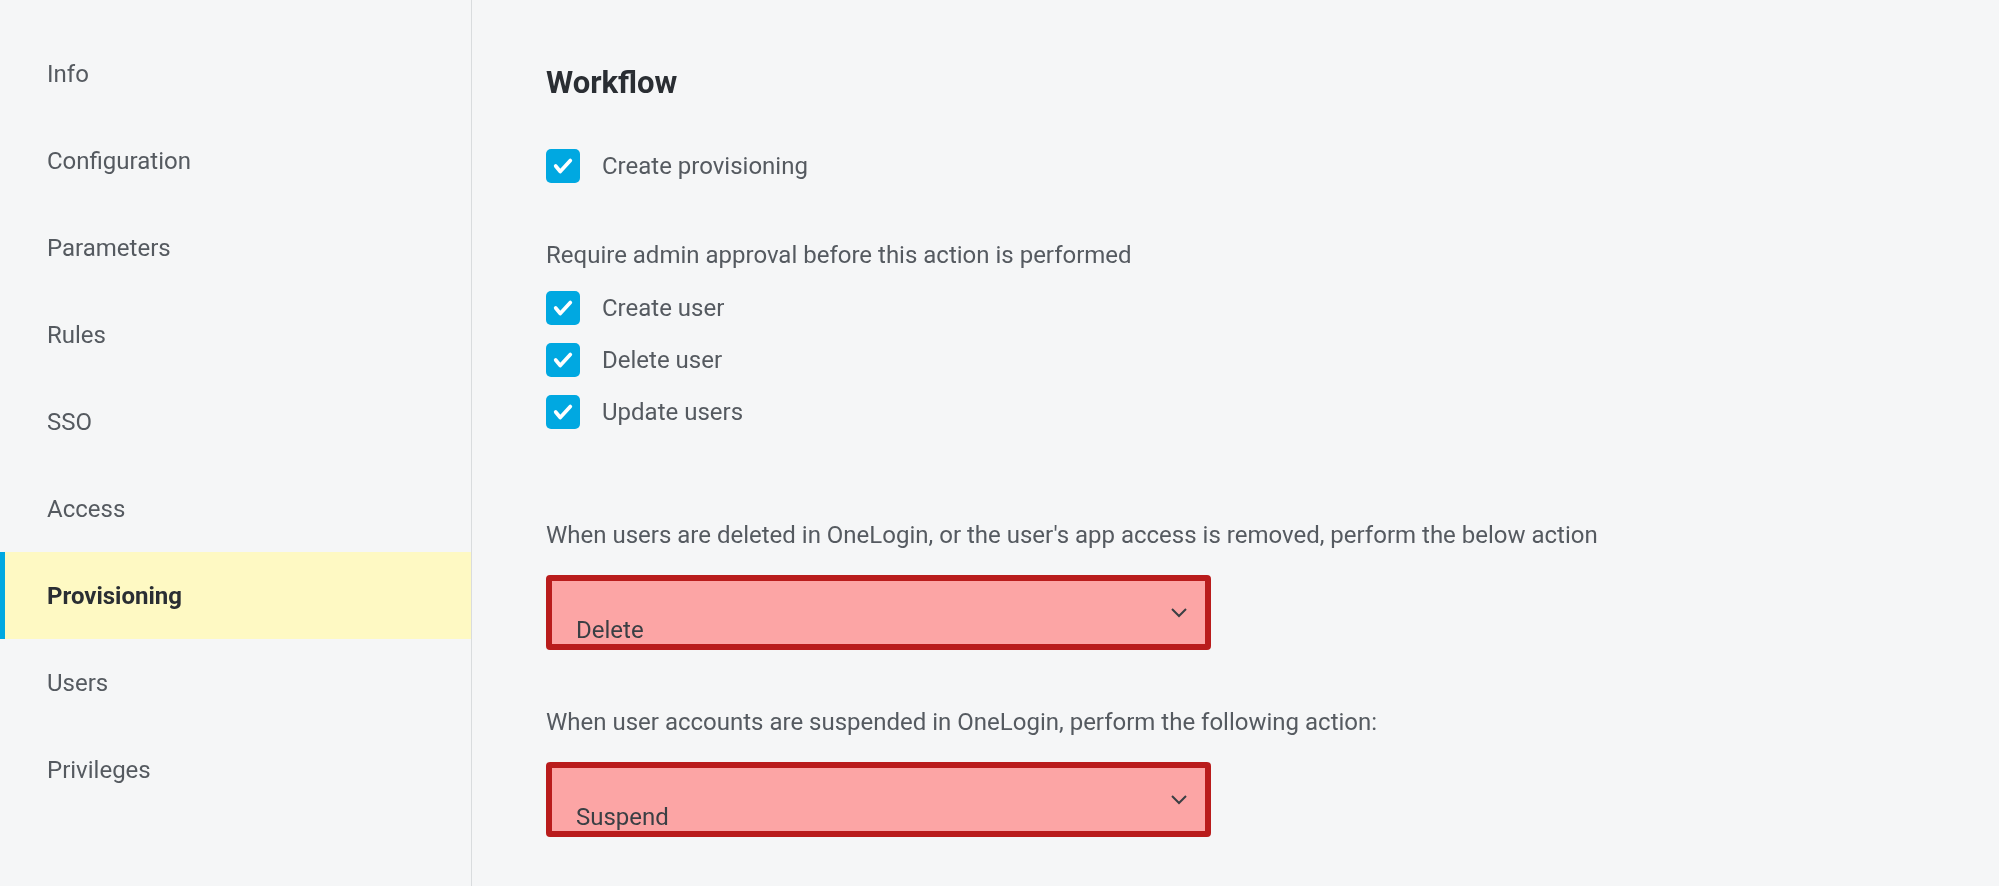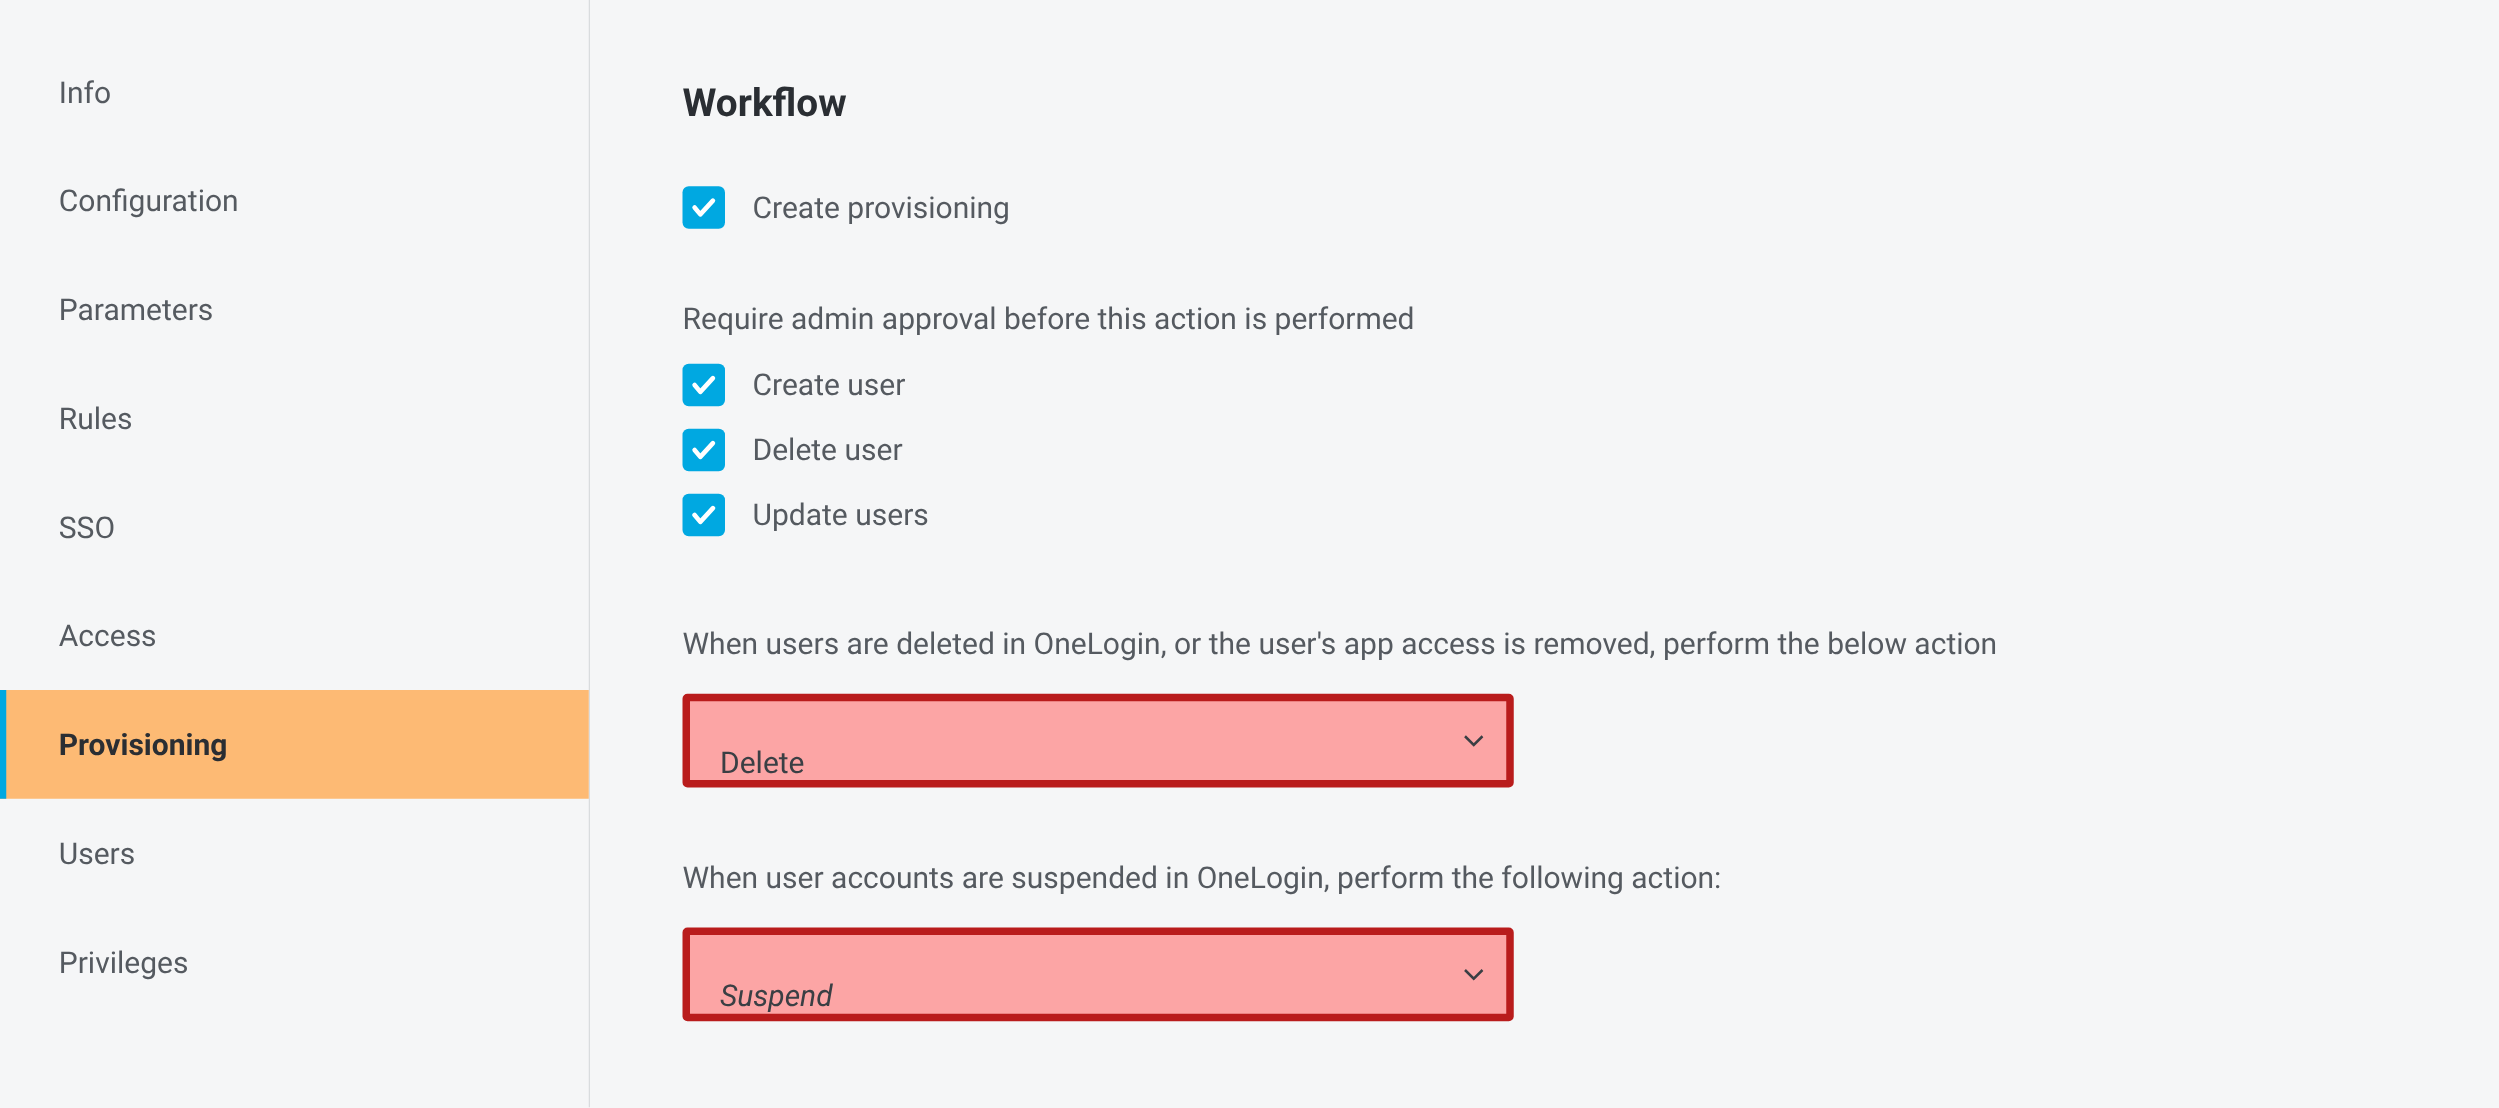--- a/index.html
+++ b/index.html
@@ -31,21 +31,21 @@
       height: 87px;
       display: flex;
       align-items: center;
       font-size: 24px;
       color: #555a60;
       cursor: pointer;
       border-left: 5px solid transparent;
       font-weight: 400;
     }
     .sidebar-item.active {
-      background: #fdba74;
+      background: #fef9c3;
       border-left: 5px solid #00a8e1;
       font-weight: 700;
       color: #2a2e33;
     }
     .main {
       flex: 1;
       padding: 64px 0 0 74px;
       background: #f5f6f7;
     }
     .section-title {
@@ -81,33 +81,32 @@
       margin-left: 22px;
       font-size: 24px;
       color: #555a60;
     }
     .subsection-label {
       font-size: 24px;
       color: #555a60;
       margin-bottom: 22px;
     }
     .group {
-      margin-bottom: 72px;
+      margin-bottom: 92px;
     }
     .group:last-child {
       margin-bottom: 0;
     }
     .select-wrap {
       position: relative;
       width: 665px;
       margin-bottom: 58px;
     }
     .select-wrap:last-child {
       margin-bottom: 0;
-      font-style: italic;
     }
     .select {
       width: 100%;
       height: 75px;
       background: #fca5a5;
       border: 6px solid #b91c1c;
       border-radius: 4px;
       padding: 0 56px 0 24px;
       font-size: 24px;
       color: #3a3f44;

